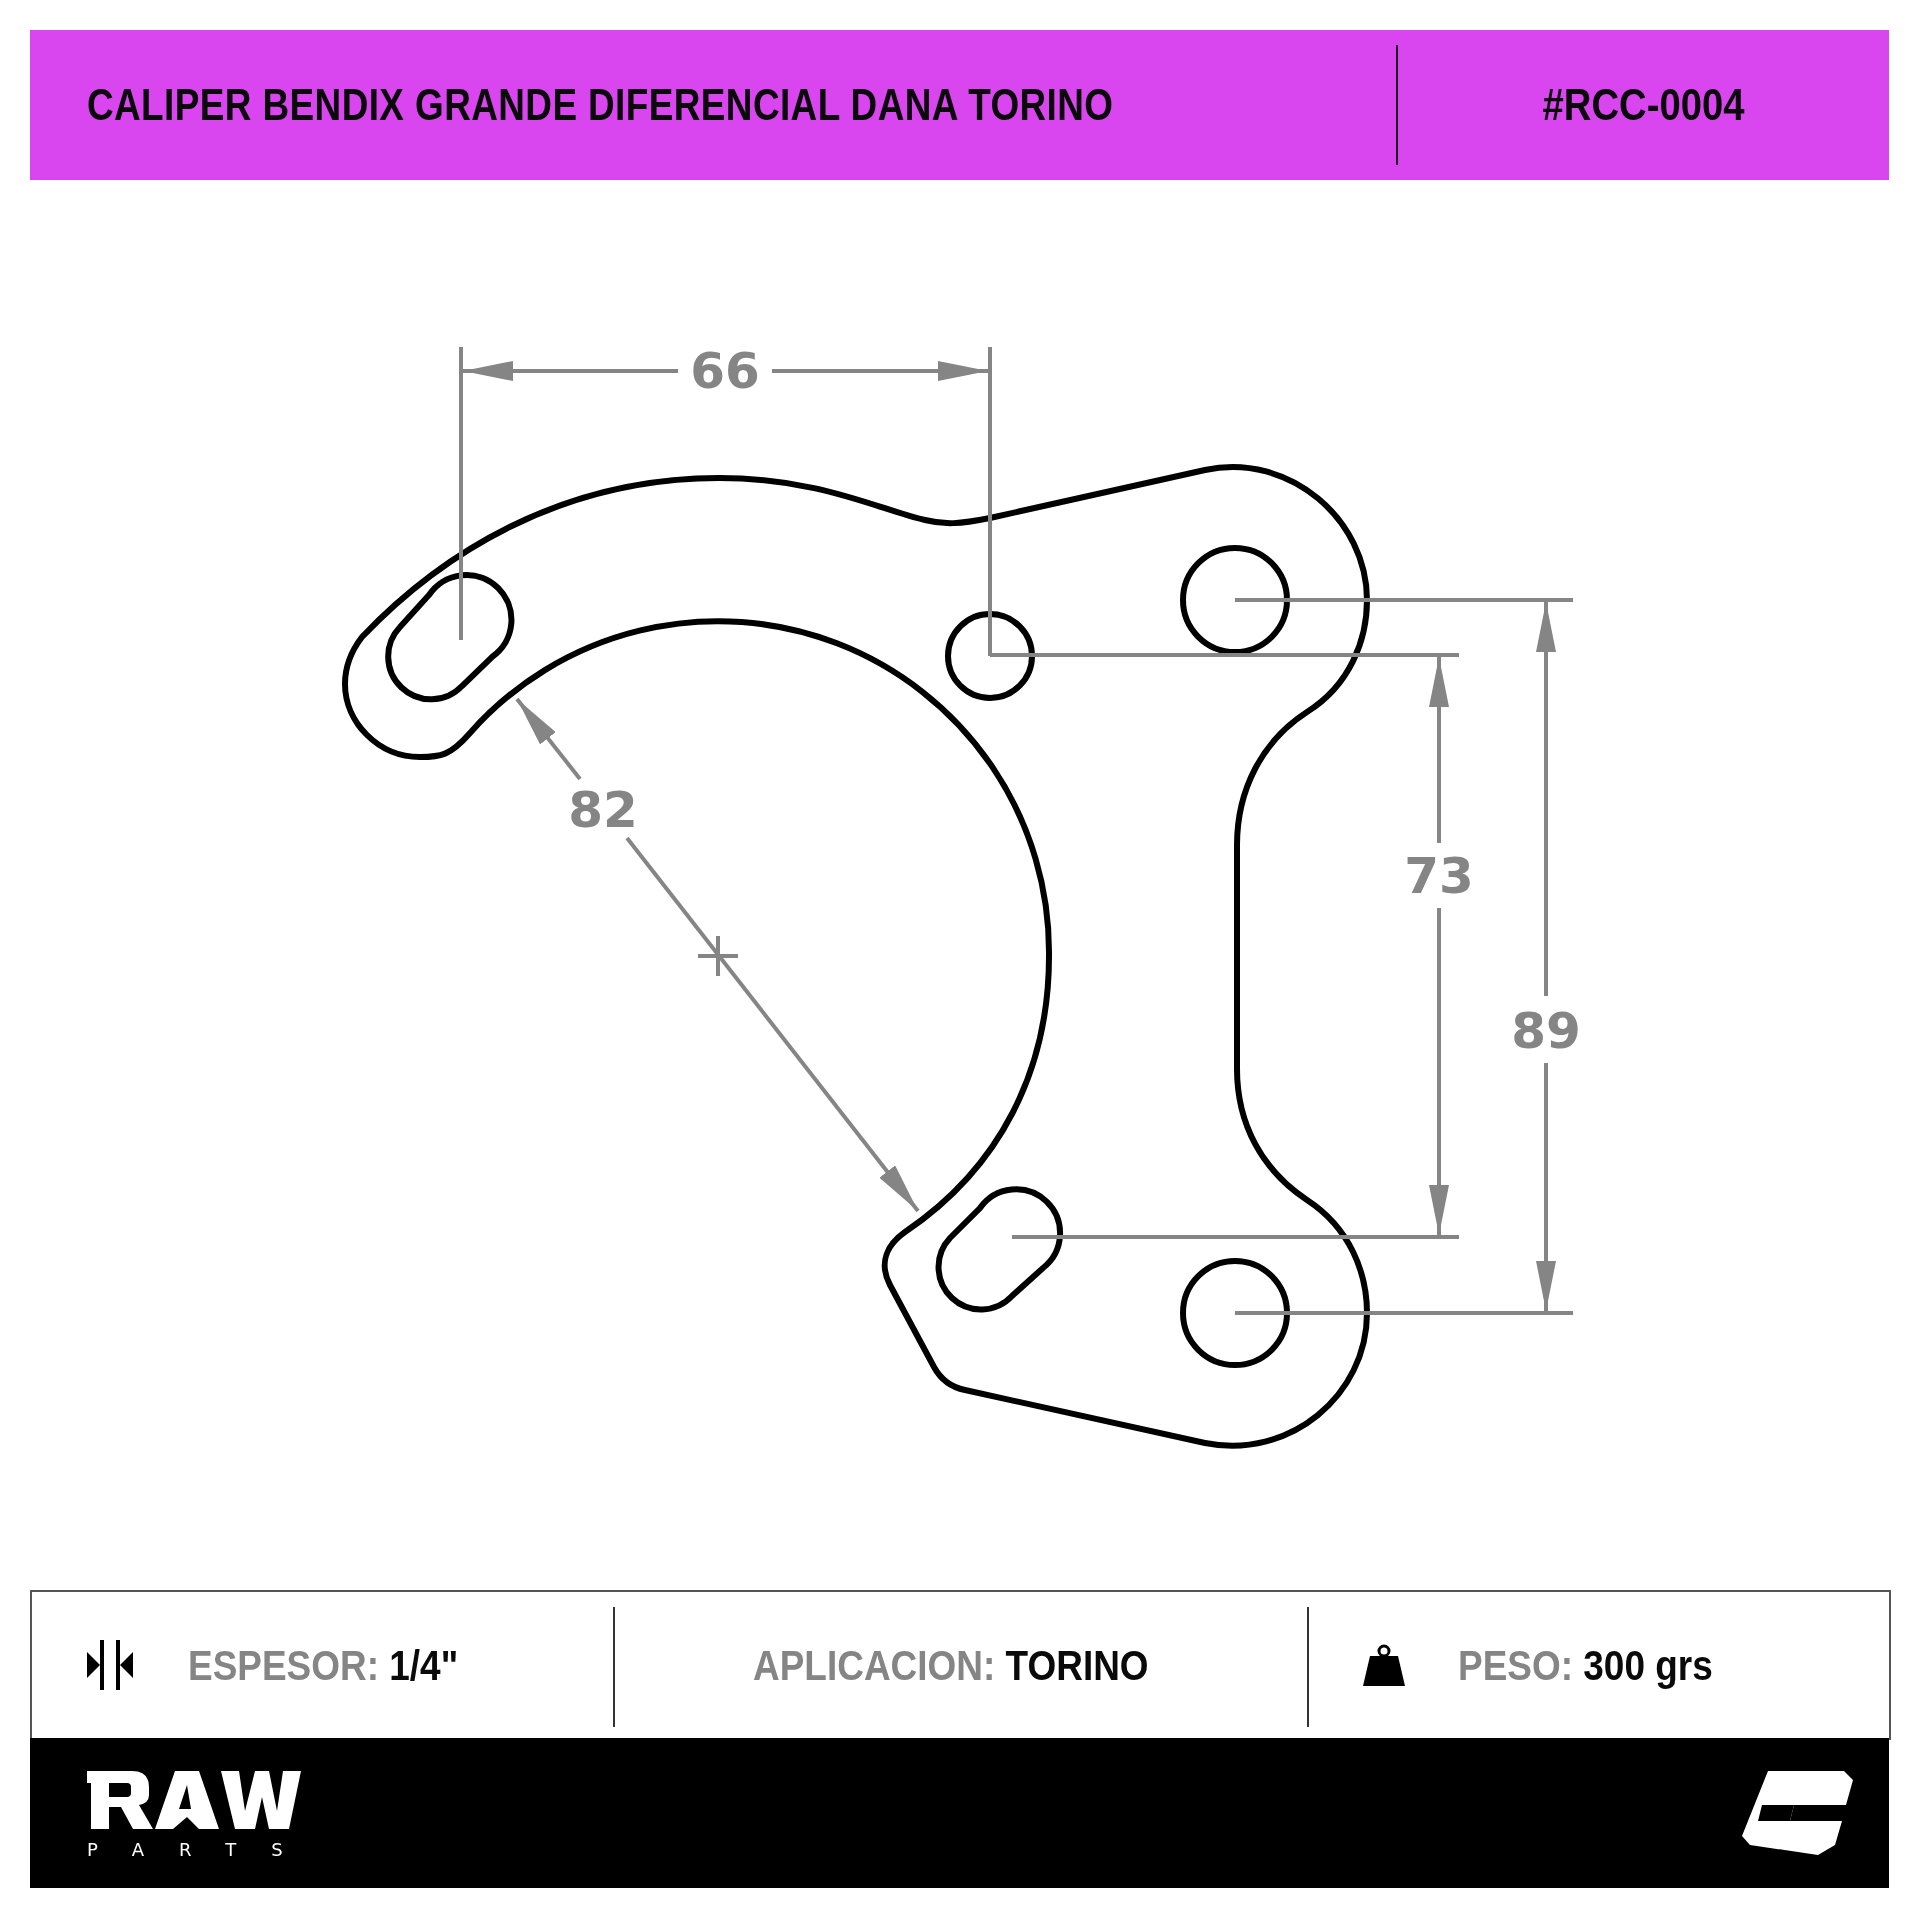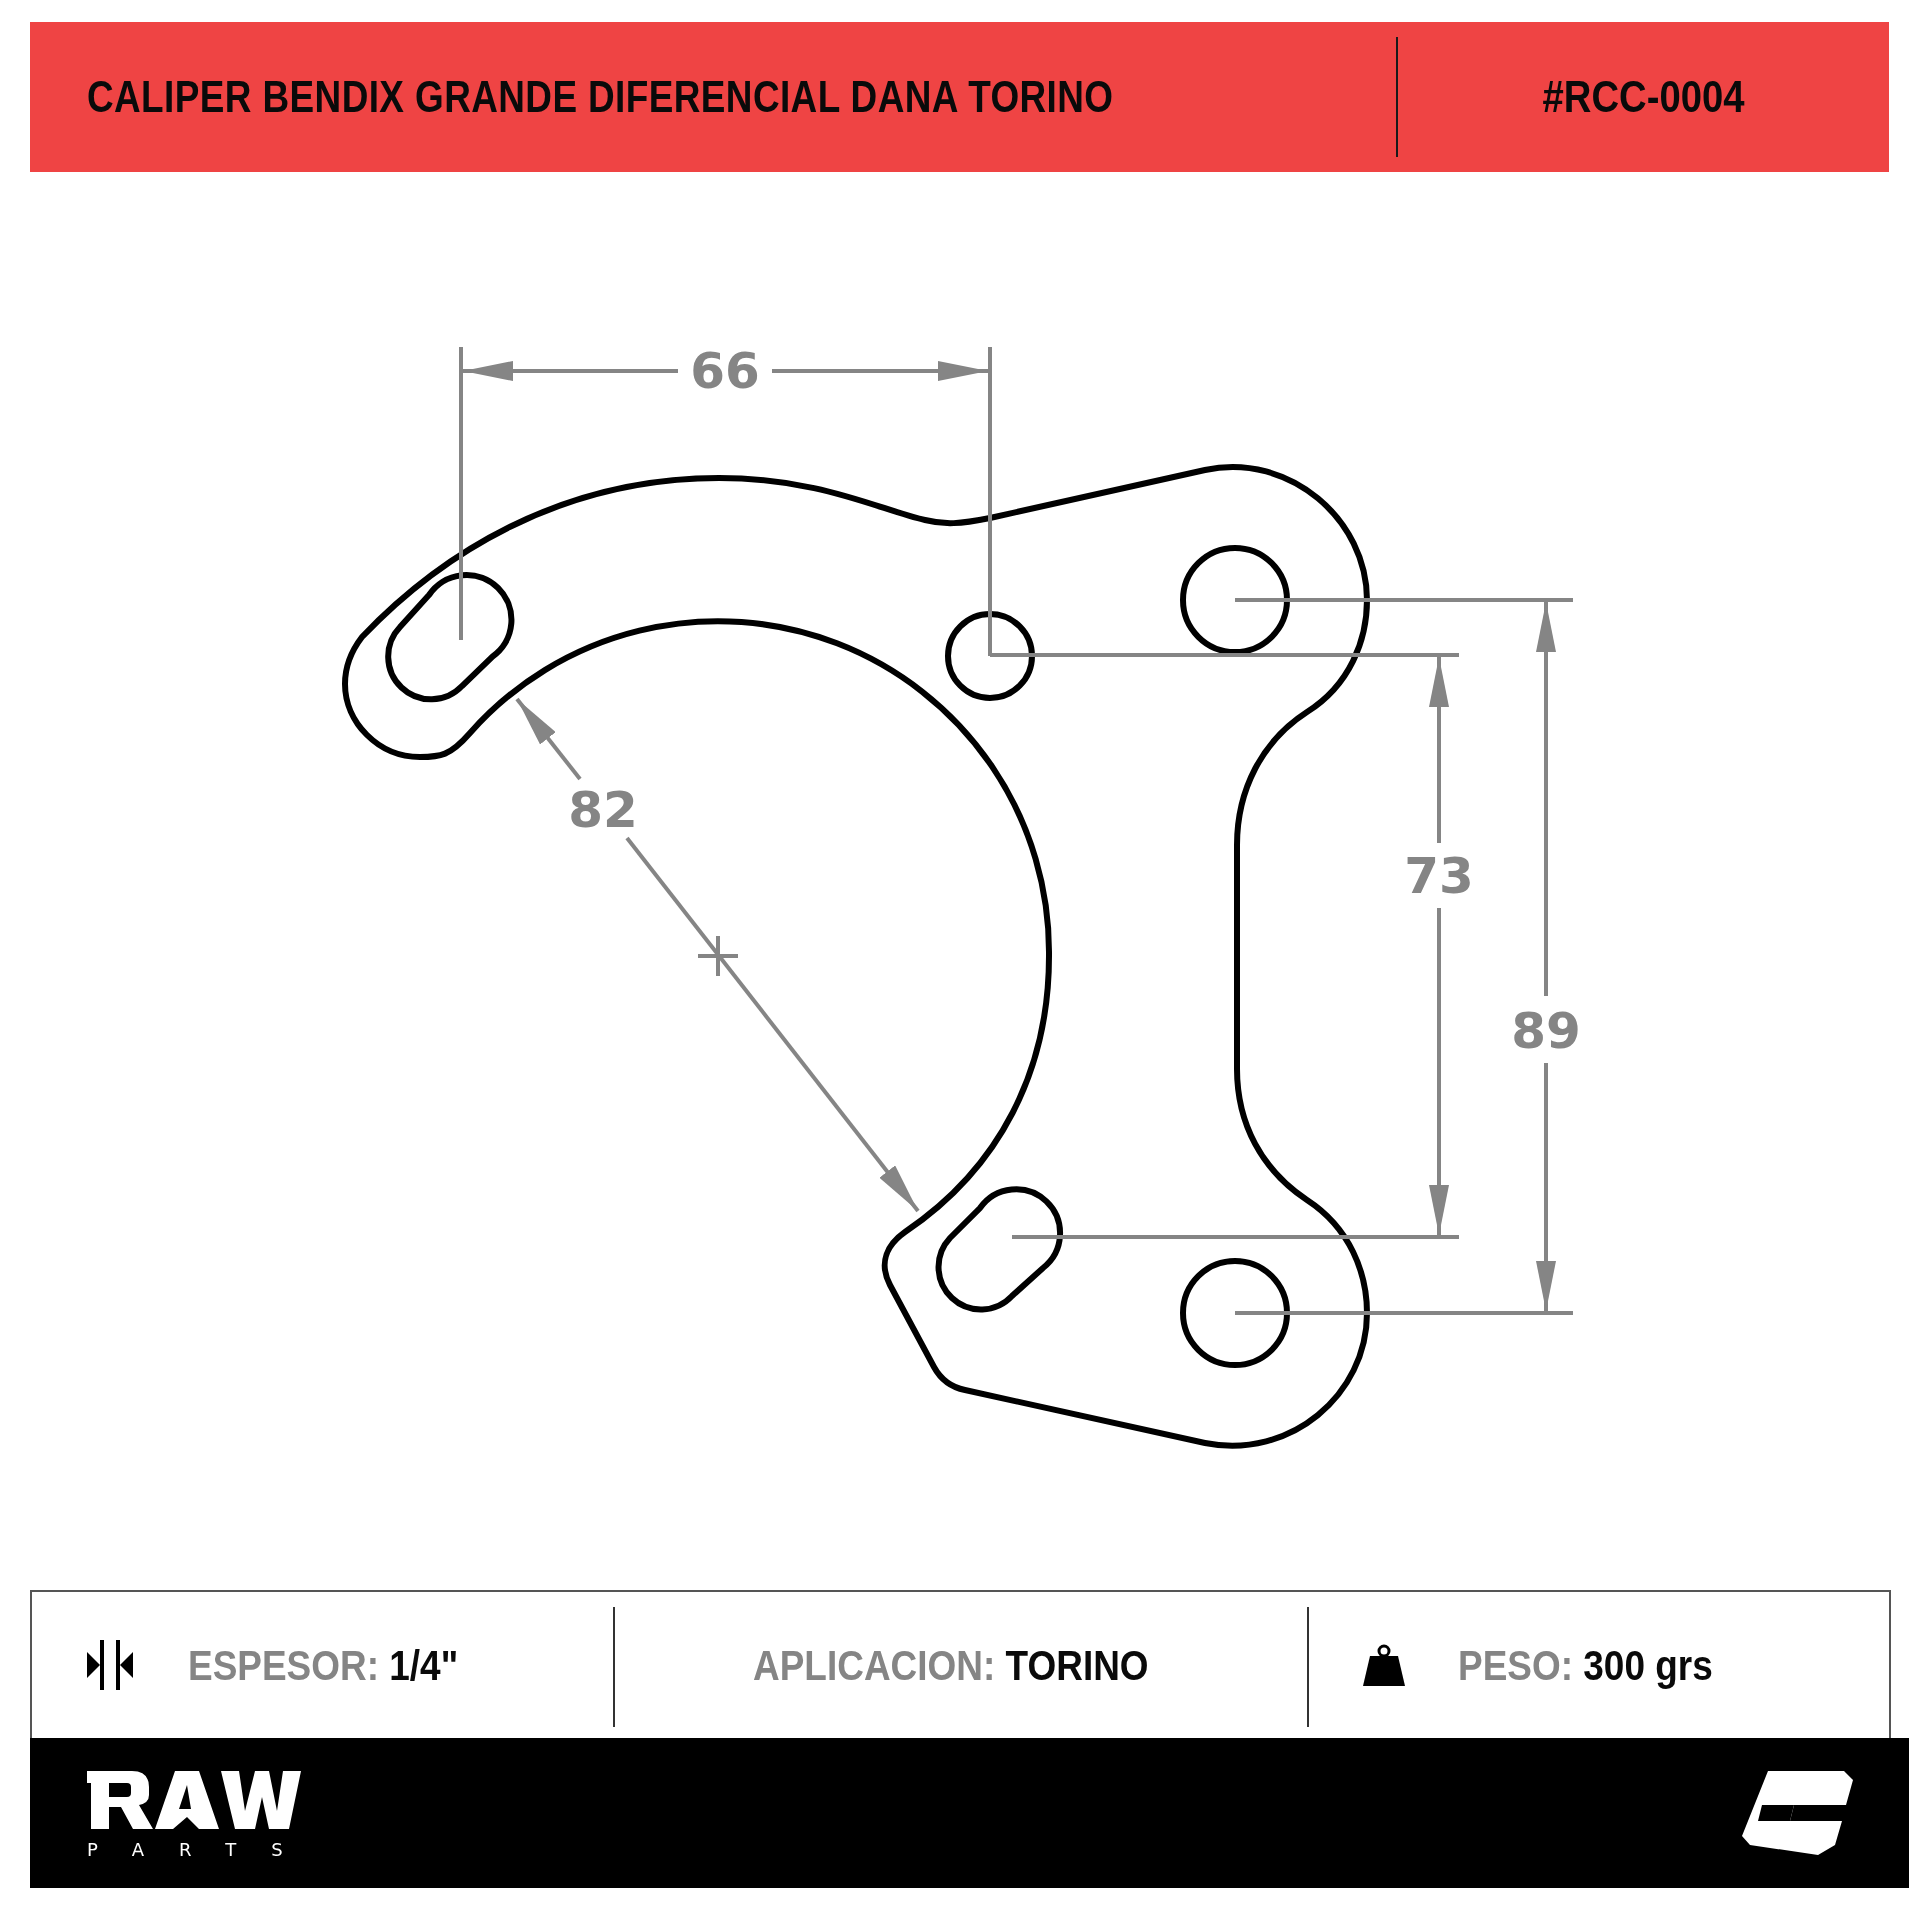--- a/index.html
+++ b/index.html
@@ -1,35 +1,35 @@
 <!DOCTYPE html>
 <html><head>
 <meta charset="utf-8">
 <style>
   html, body { margin: 0; padding: 0; background: #ffffff; }
   body { width: 1920px; height: 1920px; position: relative; overflow: hidden;
          font-family: "Liberation Sans", "DejaVu Sans", sans-serif; }
-  .header { position: absolute; left: 30px; top: 22px; width: 1859px; height: 150px;
-            background: #ef4444; }
+  .header { position: absolute; left: 30px; top: 30px; width: 1859px; height: 150px;
+            background: #d946ef; }
   .header-title { position: absolute; left: 57px; top: 50%; transform: translateY(-50%) scaleX(0.82);
                   transform-origin: left center; font-weight: bold; font-size: 45px; color: #0a0a0a;
                   white-space: nowrap; letter-spacing: 0.5px; }
   .header-divider { position: absolute; left: 1366px; top: 15px; width: 2px; height: 120px; background: #1a1a1a; }
   .header-code { position: absolute; left: 1368px; right: 0; top: 50%; transform: translateY(-50%) scaleX(0.85);
                  text-align: center; font-weight: bold; font-size: 45px; color: #0a0a0a; white-space: nowrap; }
   .drawing { position: absolute; left: 0; top: 0; width: 1920px; height: 1920px; }
   .dim-label { font-family: "DejaVu Sans", sans-serif; font-weight: bold; font-size: 50px; fill: #858585; }
   .info-bar { position: absolute; left: 30px; top: 1590px; width: 1857px; height: 148px;
               border: 2px solid #555; border-bottom: none; background: #fff; }
   .info-cell { position: absolute; top: 0; height: 148px; display: flex; align-items: center; }
   .info-divider { position: absolute; top: 15px; width: 2px; height: 120px; background: #333; }
   .info-text { font-size: 42px; white-space: nowrap; transform: scaleX(0.88); transform-origin: left center; }
   .info-label { color: #858585; font-weight: bold; }
   .info-value { color: #0a0a0a; font-weight: bold; }
-  .footer { position: absolute; left: 30px; top: 1738px; width: 1859px; height: 150px; background: #000; padding-left: 20px; }
+  .footer { position: absolute; left: 30px; top: 1738px; width: 1859px; height: 150px; background: #000; }
   .raw-logo { position: absolute; left: 57px; top: 33px; }
   .parts { position: absolute; left: 57px; top: 101px; color: #fff; font-size: 18px; letter-spacing: 35px;
            font-family: "DejaVu Sans", sans-serif; }
   .c-logo { position: absolute; left: 1710px; top: 33px; }
 </style>
 </head>
 <body>
 
 <div class="header">
   <div class="header-title">CALIPER BENDIX GRANDE DIFERENCIAL DANA TORINO</div>

